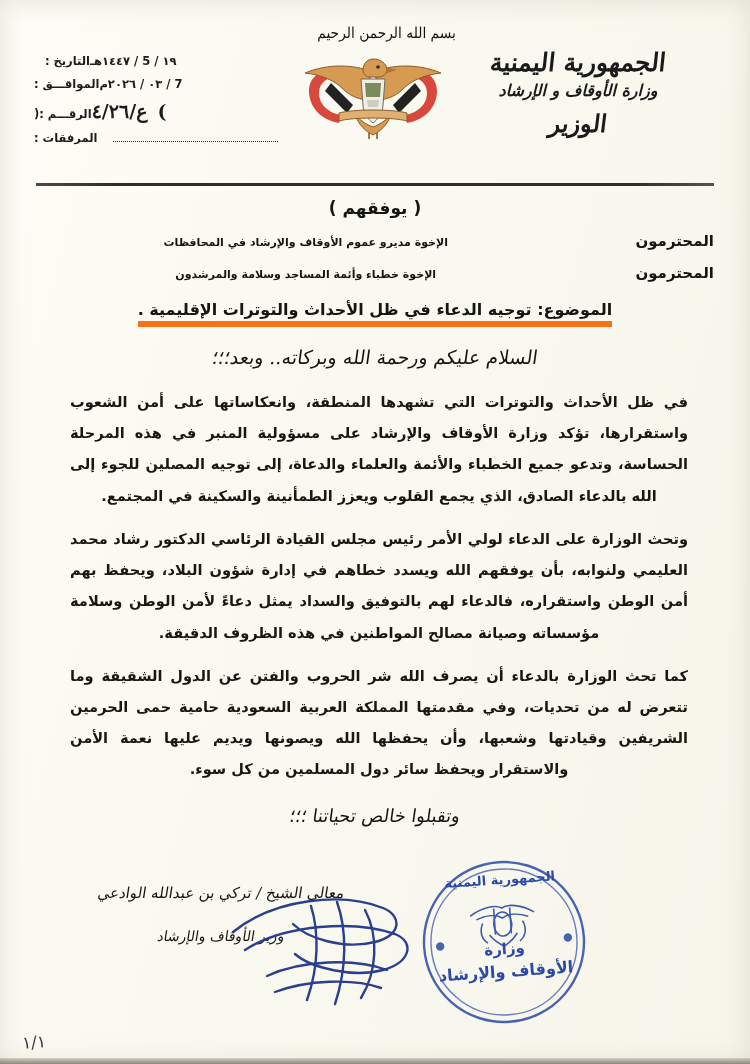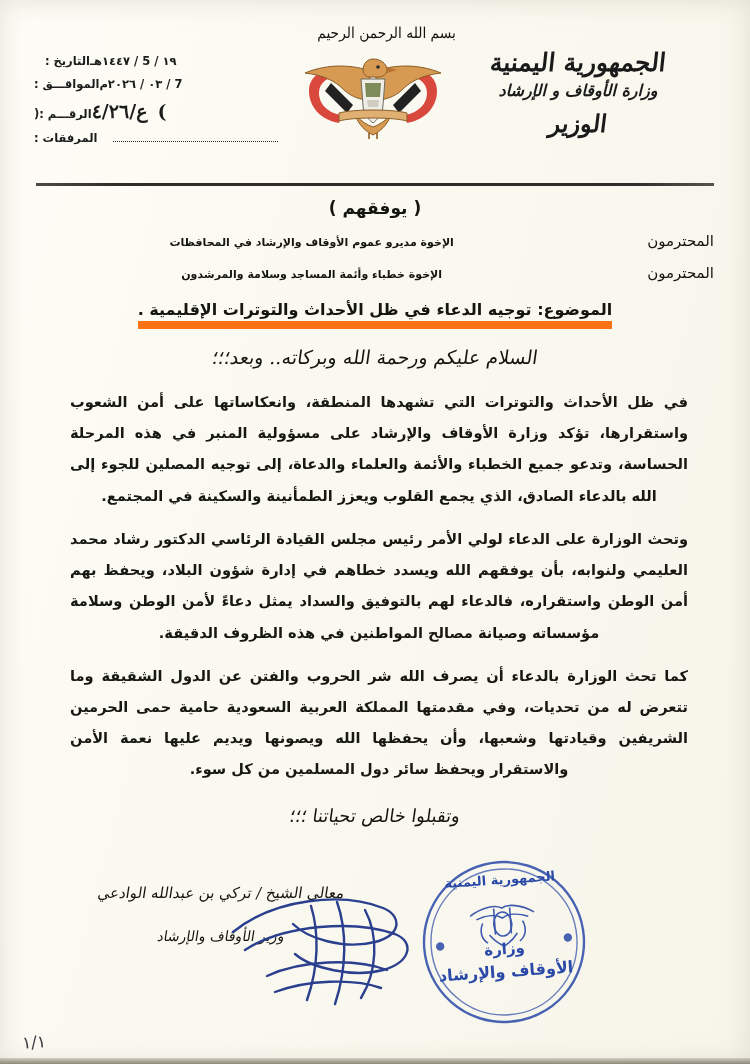--- a/index.html
+++ b/index.html
@@ -97,28 +97,28 @@
     text-align:center;font-size:17px;font-weight:bold;color:#15150f;
   }
   .addr{
     position:absolute;left:36px;right:36px;
     display:flex;flex-direction:row;justify-content:space-between;
     align-items:baseline;color:#15150f;
   }
   .addr1{top:232px;}
   .addr2{top:264px;}
   .addr-main{font-size:11px;font-weight:bold;flex:1;text-align:center;padding-right:60px;}
-  .addr-hon{font-size:15px;font-weight:normal;white-space:nowrap;}
+  .addr-hon{font-size:15px;font-weight:bold;white-space:nowrap;}
 
   .subject{
     position:absolute;top:300px;left:0;right:0;text-align:center;
   }
   .subject span{
     font-size:16px;font-weight:bold;color:#15150f;
-    border-bottom:8px solid #f97316;padding-bottom:2px;
+    border-bottom:6px solid #f97316;padding-bottom:2px;
   }
 
   
   .greeting{
     position:absolute;top:346px;left:0;right:0;text-align:center;
     font-size:19px;color:#14140f;
     font-family:"DejaVu Serif","Liberation Serif",serif;
     transform:skewX(-8deg);letter-spacing:-.6px;
   }
 

